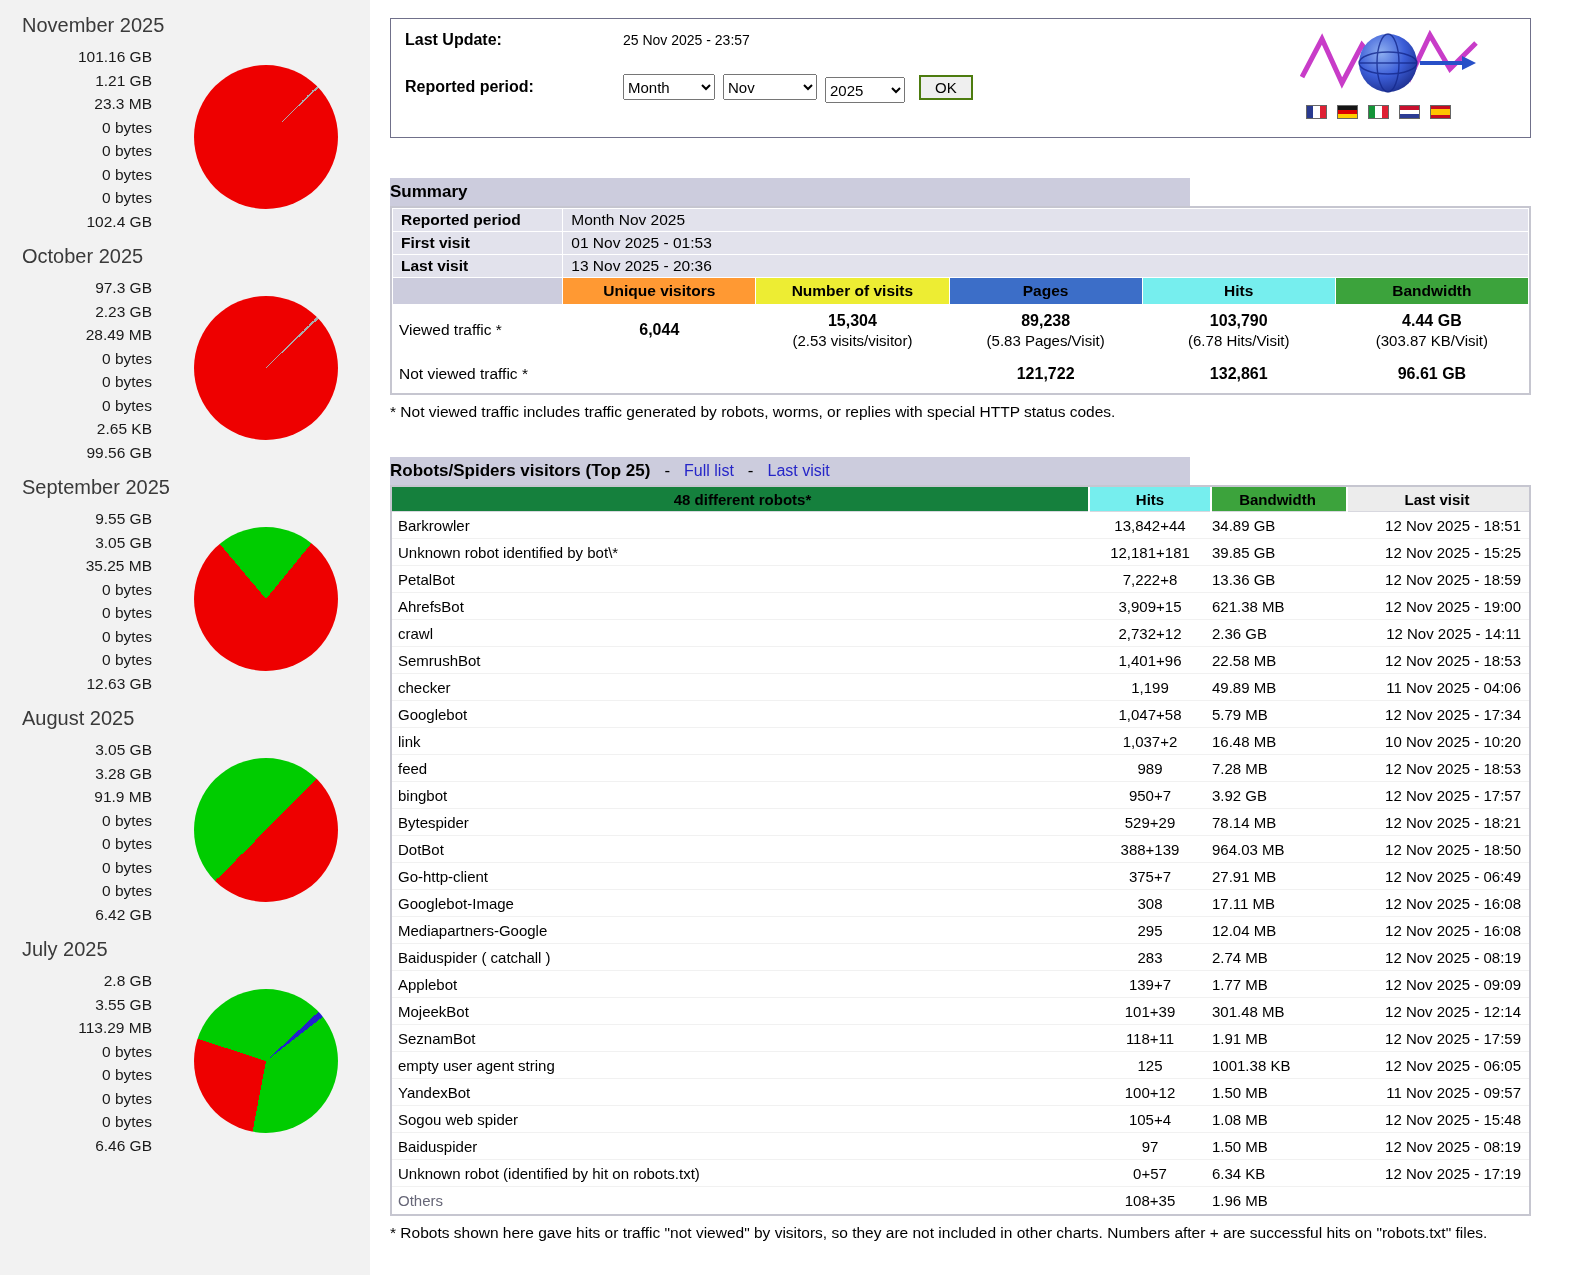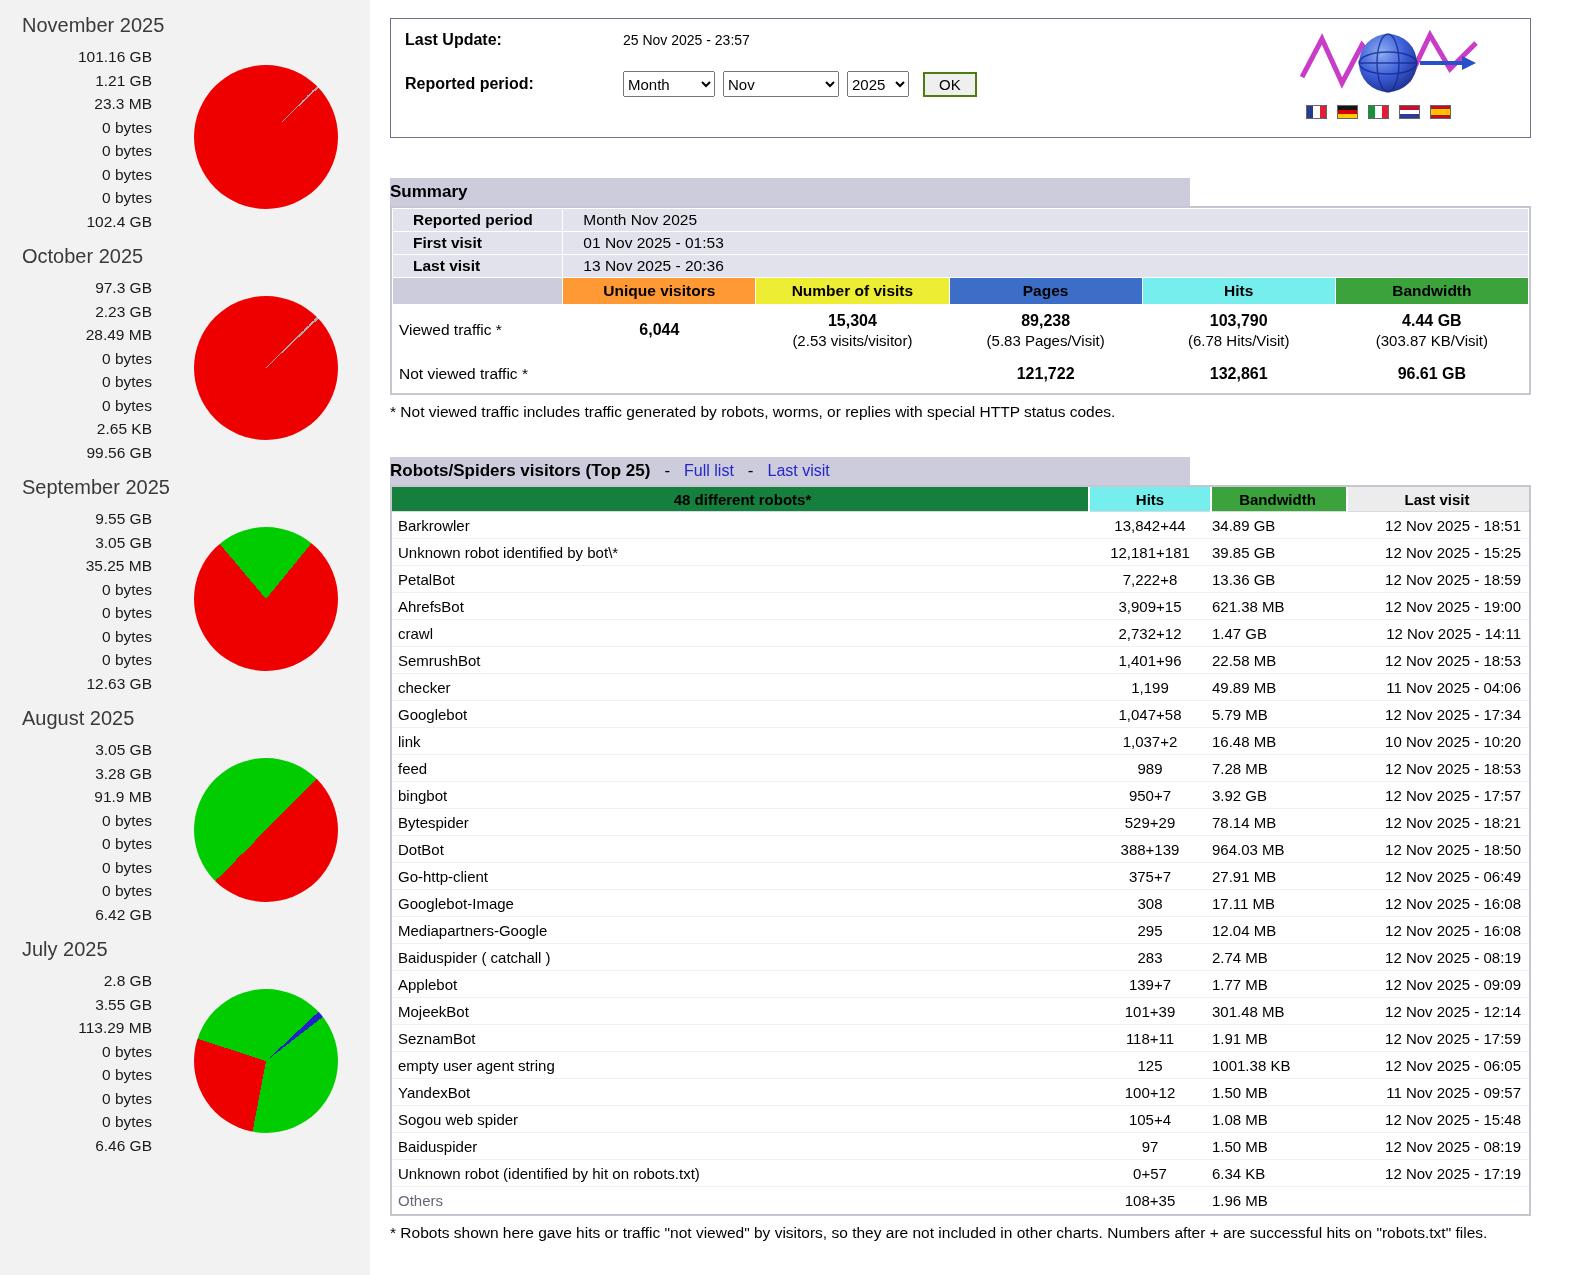--- a/index.html
+++ b/index.html
@@ -18,37 +18,37 @@
   
   .main { flex: 1; padding: 18px 40px 0 20px; }
 
   .topbox { position: relative; border: 1px solid #70708A; padding: 12px 14px; height: 120px; margin-bottom: 40px; }
   .toprow { display: flex; align-items: center; }
   .toprow + .toprow { margin-top: 22px; }
   .toplbl { display: inline-block; width: 218px; font-weight: bold; font-size: 16px; }
   .topval { font-size: 14px; }
   .topbox select { font-size: 15px; height: 26px; margin-right: 8px; }
   .sel-gran { width: 92px; }
-  .sel-month { width: 116px; }
-  .sel-year { width: 62px; }
+  .sel-month { width: 94px; }
+  .sel-year { width: 80px; margin-top: 6px; }
   .okbtn { font-size: 15px; padding: 2px 14px; margin-left: 6px; border: 2px solid #4d7c0f; background: #EFEFEF; cursor: pointer; }
   .logo-wrap { position: absolute; top: 6px; right: 52px; width: 178px; }
   .flags { display: flex; gap: 10px; margin-top: 2px; margin-left: 6px; }
   .flag { display: inline-block; width: 21px; height: 14px; border: 1px solid #666; cursor: pointer; }
 
   
   .secbar { width: 800px; height: 28px; display: flex; align-items: center; justify-content: flex-start; font-size: 17px; }
   .secbar .bartitle { font-weight: bold; }
   .secbar .dash { margin: 0 14px; }
   .secbar a { color: #2525C8; text-decoration: none; font-size: 16px; cursor: pointer; }
 
   
   .frame { border: 2px solid #C6C6D0; background: #fff; }
   table.sum { width: 100%; border-collapse: separate; border-spacing: 1px; font-size: 15.5px; }
-  table.sum td, table.sum th { padding: 2px 20px; }
+  table.sum td, table.sum th { padding: 2px 8px; }
   .inf td { background: #E2E2EC; height: 22px; }
   .inf .ilbl { width: 170px; font-weight: bold; }
   .colhead th { height: 26px; font-weight: bold; font-size: 15.5px; text-align: center; width: 193px; }
   .spacer { width: 170px; }
   .datarow td { background: #fff; text-align: center; vertical-align: middle; }
   .datarow .rowlbl { text-align: left; padding-left: 6px; }
   .viewedrow td { height: 50px; }
   .nviewedrow td { height: 36px; }
   .big { font-weight: bold; font-size: 16px; }
   .sub { font-size: 15px; font-weight: normal; margin-top: 2px; }
@@ -314,21 +314,21 @@
   <tr>
     <td class="c-name">AhrefsBot</td>
     <td class="c-hits">3,909+15</td>
     <td class="c-bw">621.38 MB</td>
     <td class="c-lv">12 Nov 2025 - 19:00</td>
   </tr>
 
   <tr>
     <td class="c-name">crawl</td>
     <td class="c-hits">2,732+12</td>
-    <td class="c-bw">1.47 GB</td>
+    <td class="c-bw">2.36 GB</td>
     <td class="c-lv">12 Nov 2025 - 14:11</td>
   </tr>
 
   <tr>
     <td class="c-name">SemrushBot</td>
     <td class="c-hits">1,401+96</td>
     <td class="c-bw">22.58 MB</td>
     <td class="c-lv">12 Nov 2025 - 18:53</td>
   </tr>
 

